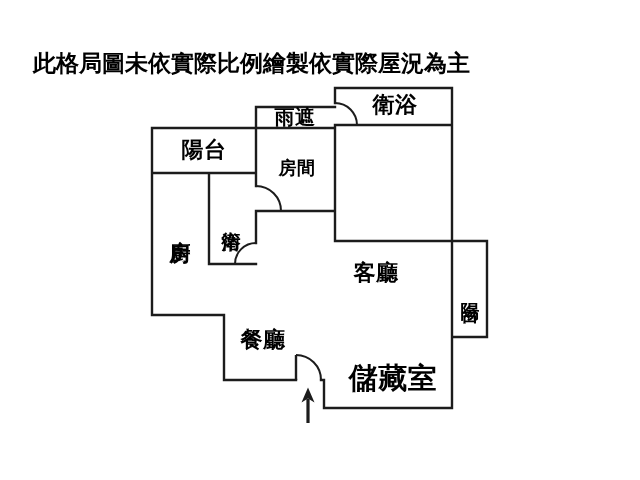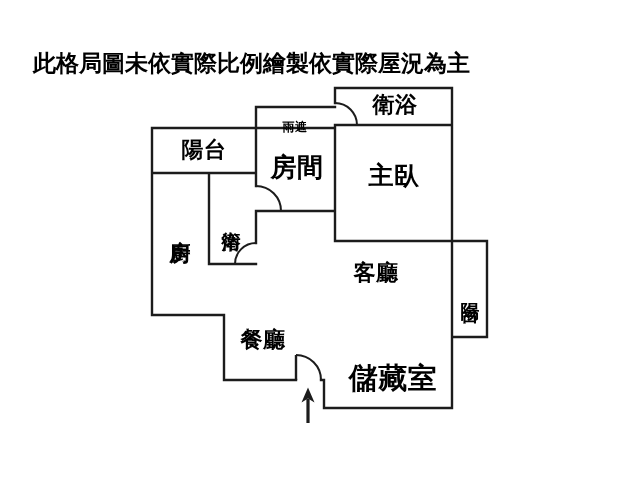--- a/index.html
+++ b/index.html
@@ -89,27 +89,26 @@
     </g>
 
     <g>
       <line x1="308" y1="399" x2="308" y2="423" stroke="#1c1c1c" stroke-width="3.2"></line>
       <polygon points="308,387.5 301.5,402.5 308,398.5 314.5,402.5" fill="#1c1c1c"></polygon>
     </g>
   </svg>
 
   <div class="label" style="left:395px; top:105px; font-size:22px;">衛浴</div>
 
-  <div class="label" style="left:295px; top:127px; font-size:12px;">雨遮</div>
+  <div class="label" style="left:295px; top:117px; font-size:20px;">雨遮</div>
 
   <div class="label" style="left:204px; top:150px; font-size:22px;">陽台</div>
 
-  <div class="label" style="left:297px; top:168px; font-size:26px;">房間</div>
+  <div class="label" style="left:297px; top:168px; font-size:18px;">房間</div>
 
-  <div class="label" style="left:394px; top:175px; font-size:25px;">主臥</div>
 
   <div class="label v" style="left:180px; top:224px; font-size:21px;">廚房</div>
 
   <div class="label v" style="left:231px; top:218px; font-size:19px;">衛浴</div>
 
   <div class="label" style="left:376px; top:273px; font-size:22px;">客廳</div>
 
   <div class="label v" style="left:470px; top:288px; font-size:19px;">陽台</div>
 
   <div class="label" style="left:263px; top:340px; font-size:22px;text-align:right;">餐廳</div>

